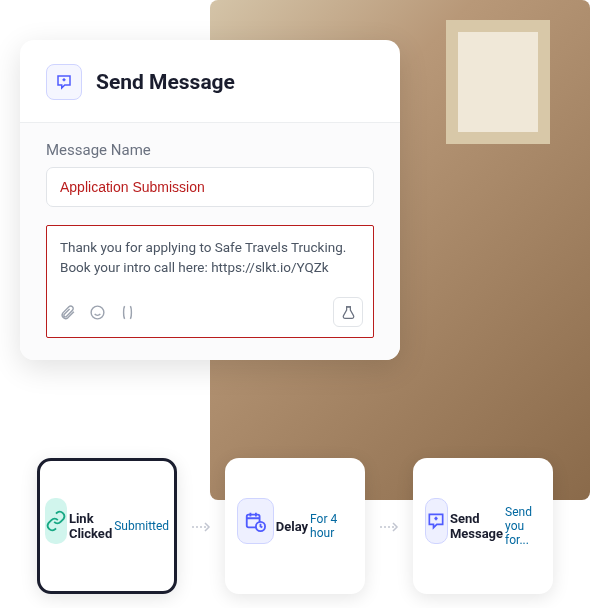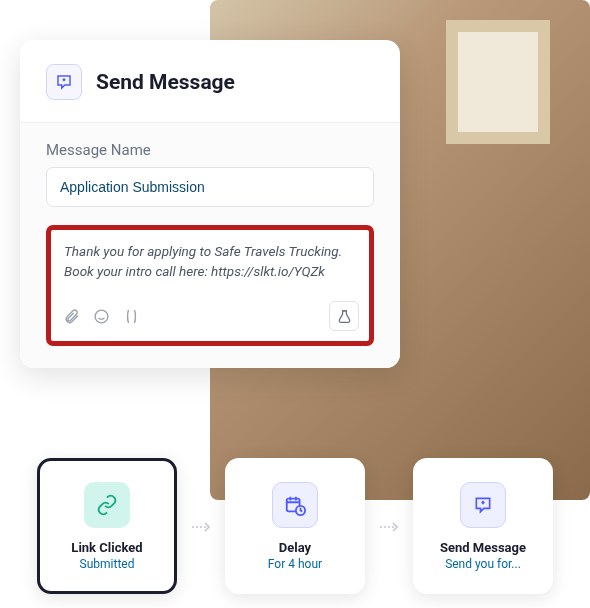--- a/index.html
+++ b/index.html
@@ -74,30 +74,29 @@
   color: #6b7280;
   margin-bottom: 8px;
   display: block;
 }
 .text-input {
   width: 100%;
   padding: 11px 13px;
   border: 1px solid #e1e4e8;
   border-radius: 7px;
   font-size: 14px;
-  color: #0c4a6e;
+  color: #b91c1c;
   background: #fff;
   margin-bottom: 18px;
 }
 .message-box {
   width: 100%;
-  border: 5px solid #b91c1c;
-  border-radius: 7px;
-  background: #fff;
-  font-style: italic;
+  border: 1px solid #b91c1c;
+  border-radius: 2px;
+  background: #fff;
 }
 .message-text {
   padding: 12px 13px;
   font-size: 13.5px;
   color: #4b5563;
   line-height: 1.45;
   min-height: 60px;
 }
 .message-toolbar {
   display: flex;
@@ -137,21 +136,21 @@
   gap: 12px;
   z-index: 3;
 }
 .workflow-card {
   width: 140px;
   height: 136px;
   background: #fff;
   border-radius: 14px;
   box-shadow: 0 4px 18px rgba(0,0,0,0.1);
   display: flex;
-  flex-direction: column;
+  flex-direction: row;
   align-items: center;
   justify-content: center;
   padding: 12px;
   gap: 2px;
 }
 .workflow-card.selected {
   outline: 3px solid #1a1d2e;
   outline-offset: -3px;
 }
 .wf-icon {

